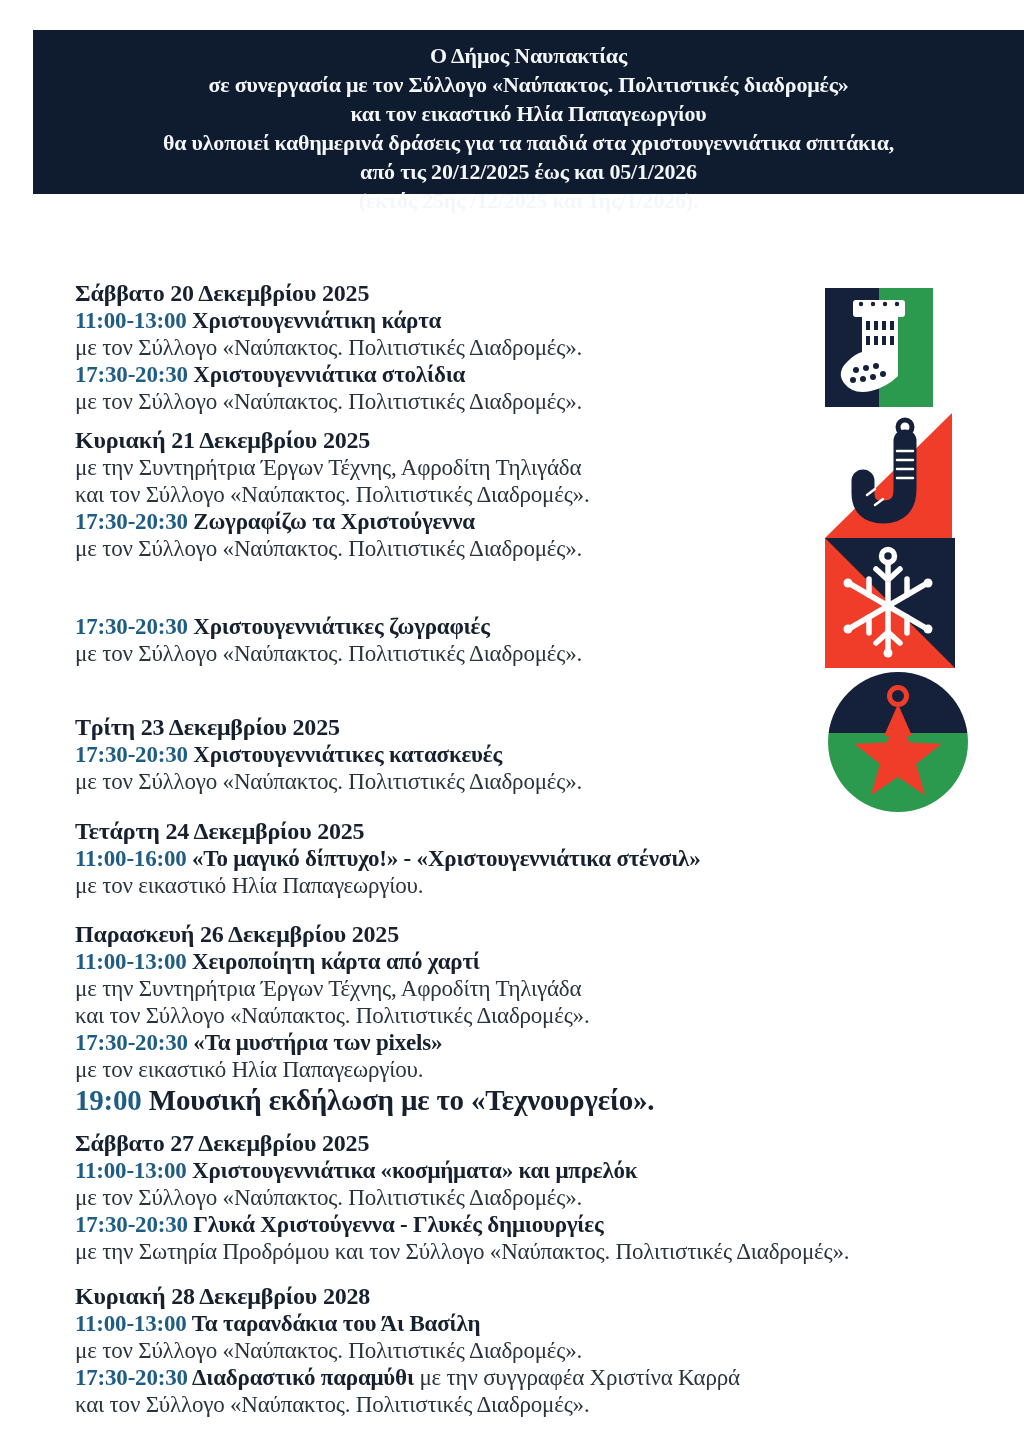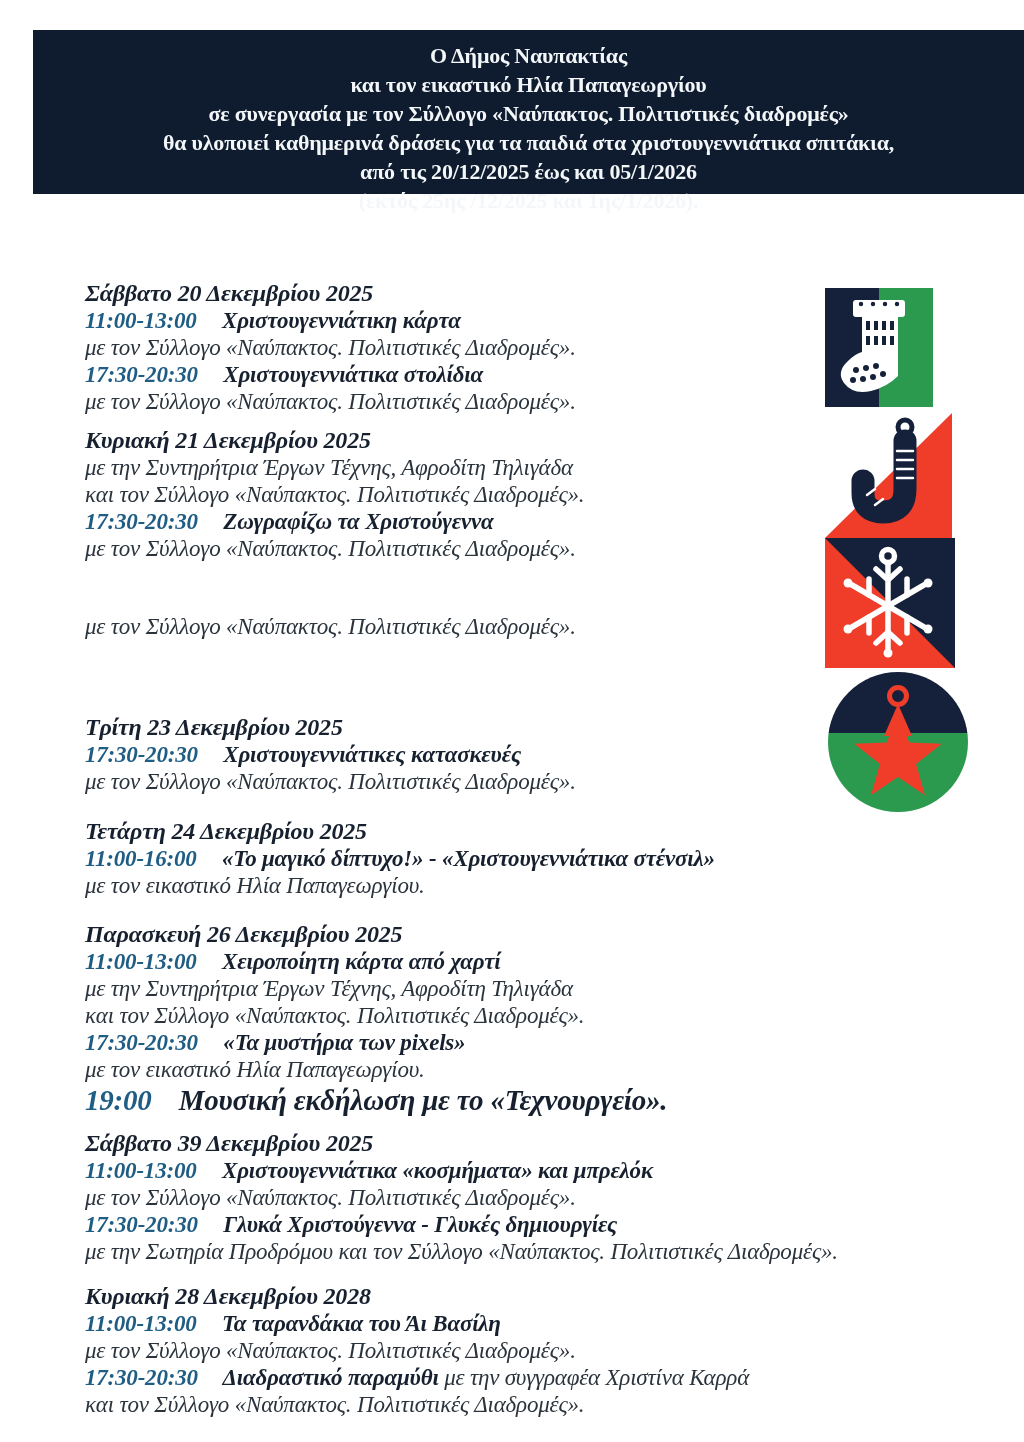--- a/index.html
+++ b/index.html
@@ -8,46 +8,46 @@
     font-family:"Liberation Serif","DejaVu Serif",serif;overflow:hidden;
   }
   
   .header{
     position:absolute;left:33px;top:30px;width:991px;height:164px;
     background:var(--navy_header);color:var(--header_text);
     text-align:center;font-weight:bold;font-size:22px;line-height:29px;
     padding-top:11px;box-sizing:border-box;letter-spacing:-0.2px;
   }
   
-  .section{position:absolute;left:85px;width:905px;color:var(--body_text);font-style:italic;}
+  .section{position:absolute;left:75px;width:905px;color:var(--body_text);}
   .heading{font-size:24px;line-height:27px;font-weight:bold;color:var(--heading_text);letter-spacing:-0.2px;}
   .line{font-size:23px;line-height:27px;letter-spacing:-0.2px;}
   .line .time{color:var(--teal);font-weight:bold;}
-  .line .bold{color:var(--heading_text);font-weight:bold;padding-left:20px;}
+  .line .bold{color:var(--heading_text);font-weight:bold;}
   .line .regular{color:var(--body_text);font-weight:normal;}
   .line.large{font-size:29px;line-height:34px;}
   .s1{top:280px}.s2{top:427px}.s3{top:613px}.s4{top:714px}
   .s5{top:818px}.s6{top:921px}.s7{top:1130px}.s8{top:1283px}
   
   .icon{position:absolute;}
   .icon svg{display:block;width:100%;height:100%;}
   .ic-stocking{left:825px;top:288px;width:108px;height:119px;}
   .ic-candy{left:825px;top:413px;width:127px;height:125px;}
   .ic-snow{left:825px;top:538px;width:130px;height:130px;}
   .ic-star{left:828px;top:672px;width:140px;height:140px;}
 </style>
 </head>
 <body>
 
 <div class="page">
 
   <div class="header">
     <div>Ο Δήμος Ναυπακτίας</div>
+    <div>σε συνεργασία με τον Σύλλογο «Ναύπακτος.  Πολιτιστικές διαδρομές»</div>
     <div>και τον εικαστικό Ηλία Παπαγεωργίου</div>
-    <div>σε συνεργασία με τον Σύλλογο «Ναύπακτος.  Πολιτιστικές διαδρομές»</div>
     <div>θα υλοποιεί καθημερινά δράσεις για τα παιδιά  στα χριστουγεννιάτικα σπιτάκια,</div>
     <div>από τις 20/12/2025 έως και 05/1/2026</div>
     <div>(εκτός 25ης /12/2025 και 1ης/1/2026).</div>
   </div>
 
   <div id="sections">
       <div class="section s1">
         <div class="heading">Σάββατο 20 Δεκεμβρίου 2025</div>
         <div class="line"><span class="time">11:00-13:00</span><span class="bold"> Χριστουγεννιάτικη κάρτα</span></div>
         <div class="line"><span class="regular">με τον Σύλλογο «Ναύπακτος. Πολιτιστικές Διαδρομές».</span></div>
@@ -55,20 +55,21 @@
         <div class="line"><span class="regular">με τον Σύλλογο «Ναύπακτος. Πολιτιστικές Διαδρομές».</span></div>
       </div>
       <div class="section s2">
         <div class="heading">Κυριακή 21 Δεκεμβρίου 2025</div>
         <div class="line"><span class="regular">με την Συντηρήτρια Έργων Τέχνης, Αφροδίτη Τηλιγάδα</span></div>
         <div class="line"><span class="regular">και τον Σύλλογο «Ναύπακτος. Πολιτιστικές Διαδρομές».</span></div>
         <div class="line"><span class="time">17:30-20:30</span><span class="bold"> Ζωγραφίζω τα Χριστούγεννα</span></div>
         <div class="line"><span class="regular">με τον Σύλλογο «Ναύπακτος. Πολιτιστικές Διαδρομές».</span></div>
       </div>
       <div class="section s3">
+        <div class="line"><span class="time">17:30-20:30</span><span class="bold"> Χριστουγεννιάτικες ζωγραφιές</span></div>
         <div class="line"><span class="regular">με τον Σύλλογο «Ναύπακτος. Πολιτιστικές Διαδρομές».</span></div>
       </div>
       <div class="section s4">
         <div class="heading">Τρίτη 23 Δεκεμβρίου 2025</div>
         <div class="line"><span class="time">17:30-20:30</span><span class="bold"> Χριστουγεννιάτικες κατασκευές</span></div>
         <div class="line"><span class="regular">με τον Σύλλογο «Ναύπακτος. Πολιτιστικές Διαδρομές».</span></div>
       </div>
       <div class="section s5">
         <div class="heading">Τετάρτη 24 Δεκεμβρίου 2025</div>
         <div class="line"><span class="time">11:00-16:00</span><span class="bold"> «Το μαγικό δίπτυχο!» - «Χριστουγεννιάτικα στένσιλ»</span></div>
@@ -77,21 +78,21 @@
       <div class="section s6">
         <div class="heading">Παρασκευή 26 Δεκεμβρίου 2025</div>
         <div class="line"><span class="time">11:00-13:00</span><span class="bold"> Χειροποίητη κάρτα από χαρτί</span></div>
         <div class="line"><span class="regular">με την Συντηρήτρια Έργων Τέχνης, Αφροδίτη Τηλιγάδα</span></div>
         <div class="line"><span class="regular">και τον Σύλλογο «Ναύπακτος. Πολιτιστικές Διαδρομές».</span></div>
         <div class="line"><span class="time">17:30-20:30</span><span class="bold"> «Τα μυστήρια των pixels»</span></div>
         <div class="line"><span class="regular">με τον εικαστικό Ηλία Παπαγεωργίου.</span></div>
         <div class="line large"><span class="time">19:00</span><span class="bold"> Μουσική εκδήλωση με το «Τεχνουργείο».</span></div>
       </div>
       <div class="section s7">
-        <div class="heading">Σάββατο 39 Δεκεμβρίου 2025</div>
+        <div class="heading">Σάββατο 27 Δεκεμβρίου 2025</div>
         <div class="line"><span class="time">11:00-13:00</span><span class="bold"> Χριστουγεννιάτικα «κοσμήματα» και μπρελόκ</span></div>
         <div class="line"><span class="regular">με τον Σύλλογο «Ναύπακτος. Πολιτιστικές Διαδρομές».</span></div>
         <div class="line"><span class="time">17:30-20:30</span><span class="bold"> Γλυκά Χριστούγεννα - Γλυκές δημιουργίες</span></div>
         <div class="line"><span class="regular">με την Σωτηρία Προδρόμου και τον Σύλλογο «Ναύπακτος. Πολιτιστικές Διαδρομές».</span></div>
       </div>
       <div class="section s8">
         <div class="heading">Κυριακή 28 Δεκεμβρίου 2028</div>
         <div class="line"><span class="time">11:00-13:00</span><span class="bold"> Τα ταρανδάκια του Άι Βασίλη</span></div>
         <div class="line"><span class="regular">με τον Σύλλογο «Ναύπακτος. Πολιτιστικές Διαδρομές».</span></div>
         <div class="line"><span class="time">17:30-20:30</span><span class="bold"> Διαδραστικό παραμύθι</span><span class="regular"> με την συγγραφέα Χριστίνα Καρρά</span></div>

